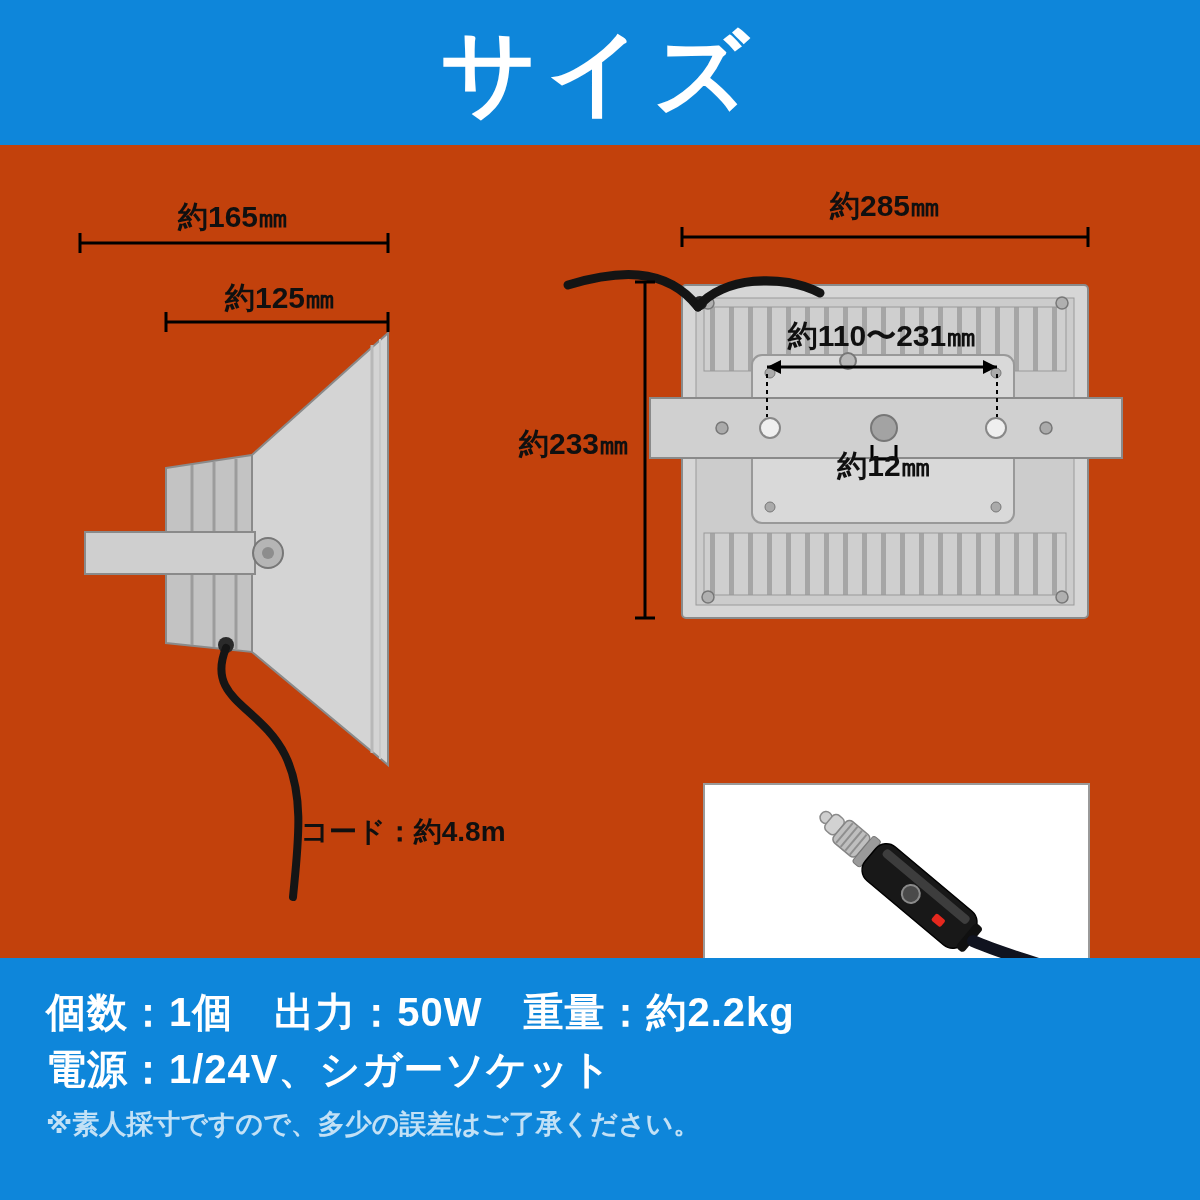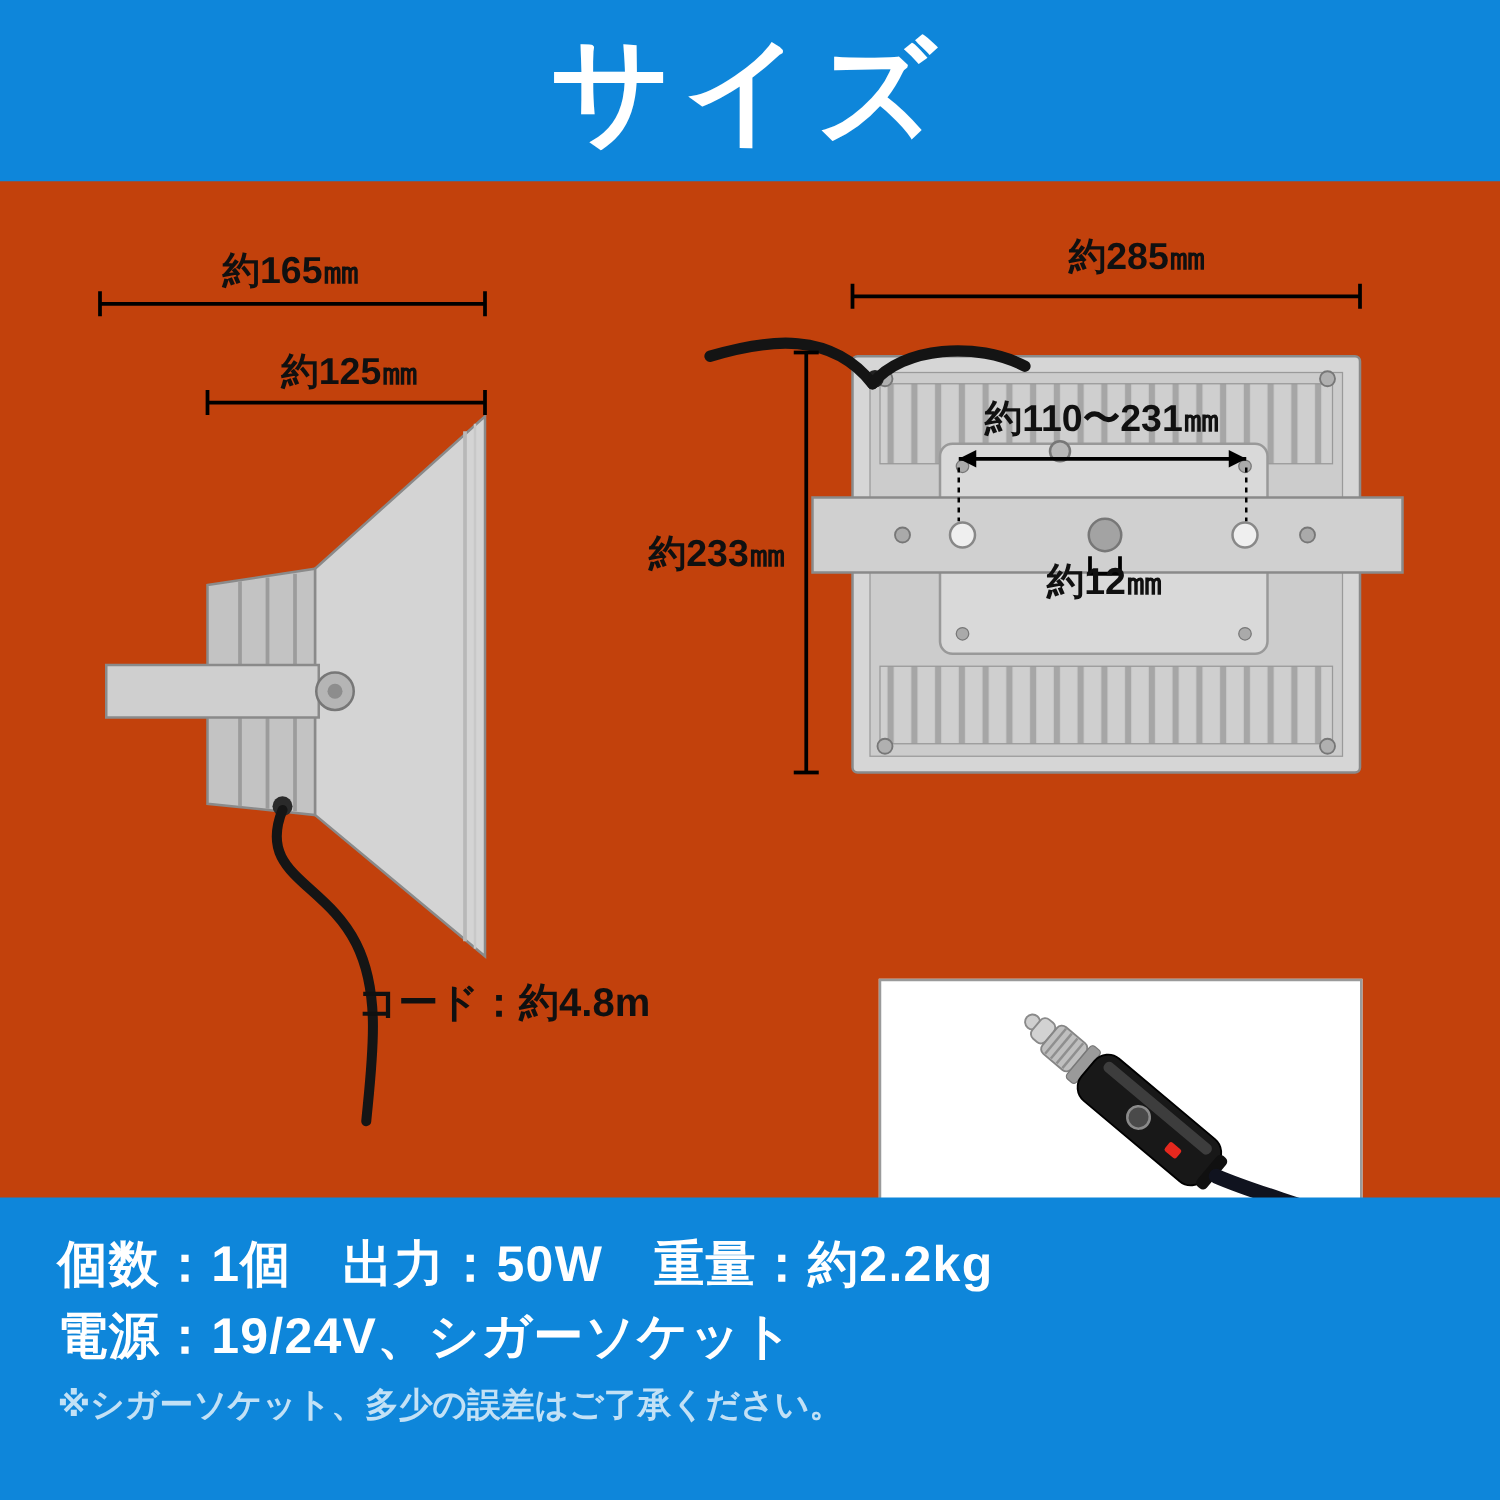--- a/index.html
+++ b/index.html
@@ -17,21 +17,21 @@
   .header-title {
     color:#fff; font-size:94px; font-weight:800; letter-spacing:10px; line-height:1;
   }
   
   .diagram-area { position:absolute; top:145px; left:0; width:1200px; height:813px; }
   .diagram-svg { position:absolute; top:0; left:0; }
   .dim-label {
     position:absolute; transform:translateX(-50%);
     font-size:30px; font-weight:800; color:#101010; white-space:nowrap; line-height:1;
   }
-  .cord-label { font-size:32px; }
+  .cord-label { font-size:28px;margin-top:32px; }
   
   .inset {
     position:absolute; left:703px; top:638px; width:387px; height:265px;
     background:#fff; border:2px solid #9a9a9a; box-sizing:border-box;
   }
   .inset-art { position:absolute; top:0; left:0; }
   .inset-caption {
     position:absolute; left:0; bottom:0; width:100%; height:57px;
     background:var(--navy,#202c5c);
     display:flex; align-items:center; justify-content:center;
@@ -157,21 +157,21 @@
         <line x1="997" y1="229" x2="997" y2="272" stroke="#000" stroke-width="2" stroke-dasharray="4 4"></line>
       </g>
       <g>
         <path d="M872,300 L872,314 L896,314 L896,300" fill="none" stroke="#000" stroke-width="3"></path>
       </g>
     </svg>
 
     <div class="dim-label" style="left:233px; top:57px;text-align:center;">約165㎜</div>
     <div class="dim-label" style="left:280px; top:138px;">約125㎜</div>
     <div class="dim-label cord-label" style="left:403px; top:641px;">コード：約4.8m</div>
-    <div class="dim-label" style="left:910px; top:46px;">約285㎜</div>
+    <div class="dim-label" style="left:885px; top:46px;">約285㎜</div>
     <div class="dim-label" style="left:574px; top:284px;text-align:center;">約233㎜</div>
     <div class="dim-label" style="left:882px; top:176px;">約110〜231㎜</div>
     <div class="dim-label" style="left:884px; top:306px;">約12㎜</div>
 
     <div class="inset">
       <svg class="inset-art" width="383" height="206" viewBox="0 0 383 206">
         <g transform="translate(118,30) rotate(40)">
           <circle cx="4" cy="0" r="6" fill="#cfcfcf" stroke="#8a8a8a" stroke-width="1.5"></circle>
           <rect x="8" y="-10" width="14" height="20" rx="5" fill="#d2d2d2" stroke="#8a8a8a" stroke-width="1.5"></rect>
           <rect x="22" y="-14" width="30" height="28" rx="5" fill="#bfbfbf" stroke="#858585" stroke-width="1.5"></rect>
@@ -187,17 +187,17 @@
           <rect x="186" y="-16" width="10" height="32" rx="4" fill="#101010"></rect>
         </g>
         <path d="M268,156 C300,170 335,178 380,196" fill="none" stroke="#10131f" stroke-width="12" stroke-linecap="round"></path>
       </svg>
       <div class="inset-caption">シガーソケット</div>
     </div>
   </div>
 
   <div class="specs">
     <div class="spec-line">個数：1個　出力：50W　重量：約2.2kg</div>
-    <div class="spec-line">電源：19/24V、シガーソケット</div>
-    <div class="disclaimer">※シガーソケット、多少の誤差はご了承ください。</div>
+    <div class="spec-line">電源：1/24V、シガーソケット</div>
+    <div class="disclaimer">※素人採寸ですので、多少の誤差はご了承ください。</div>
   </div>
 
 </div>
 
 </body></html>

